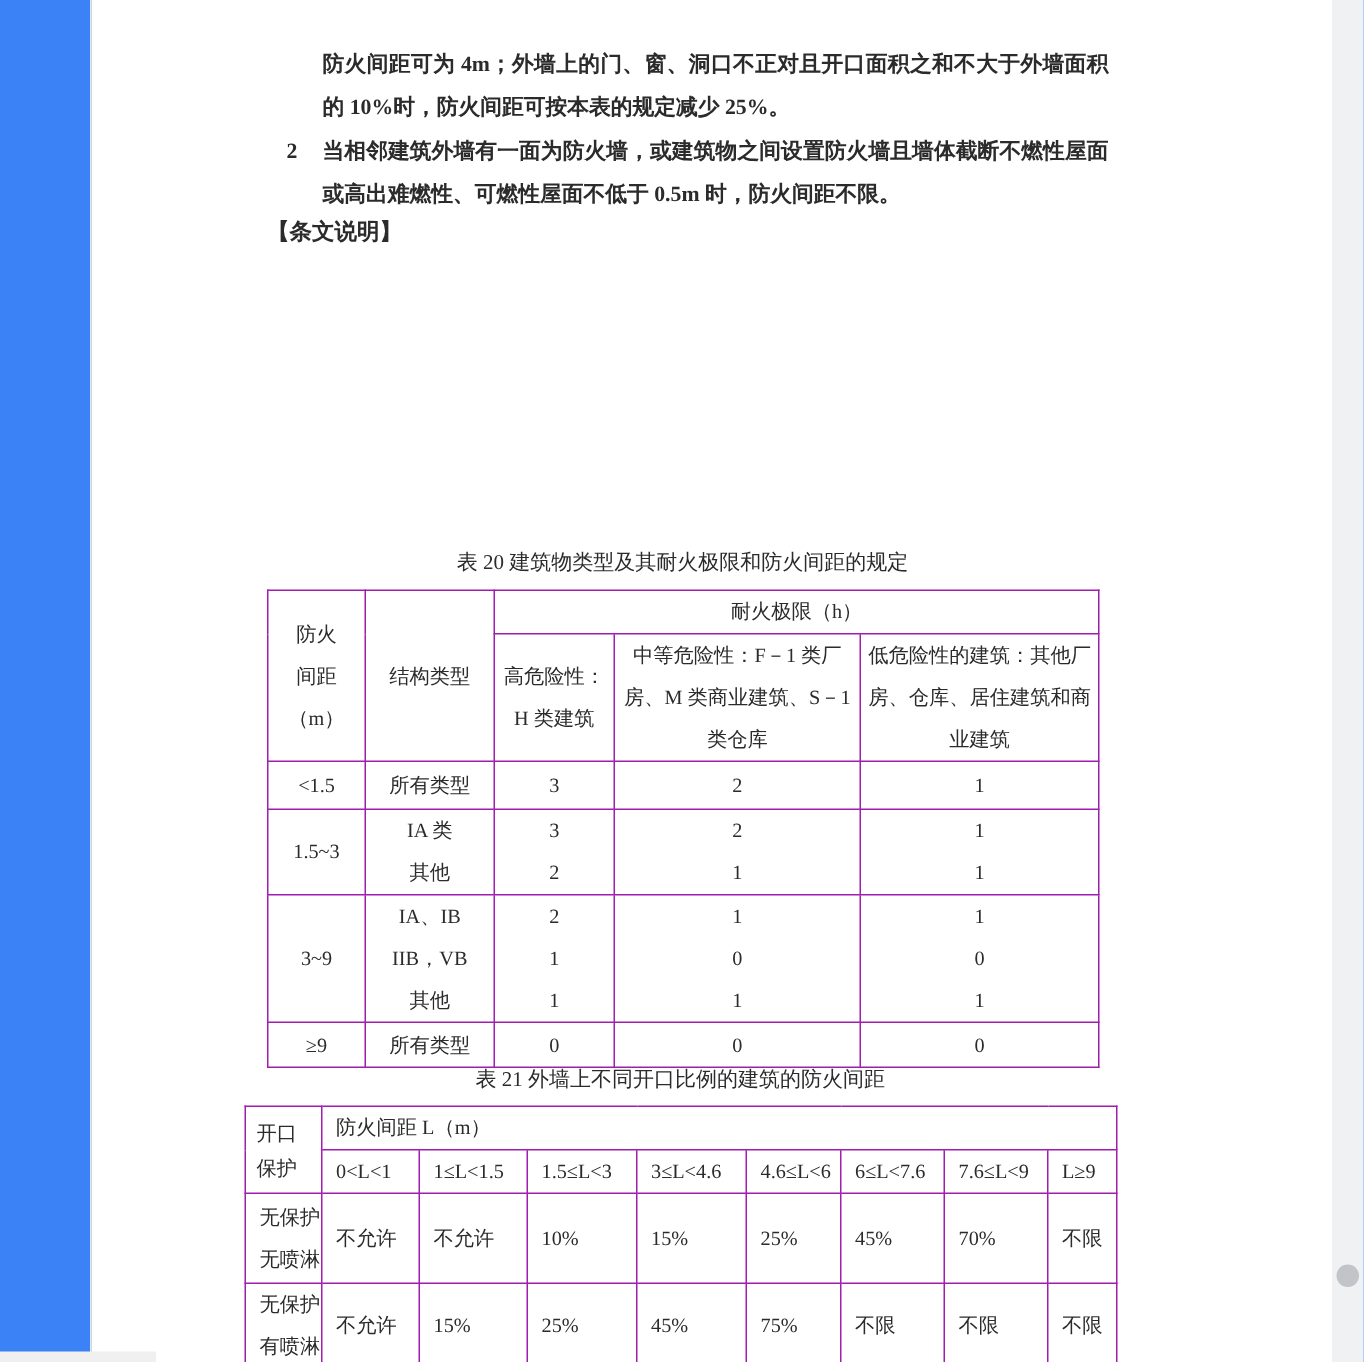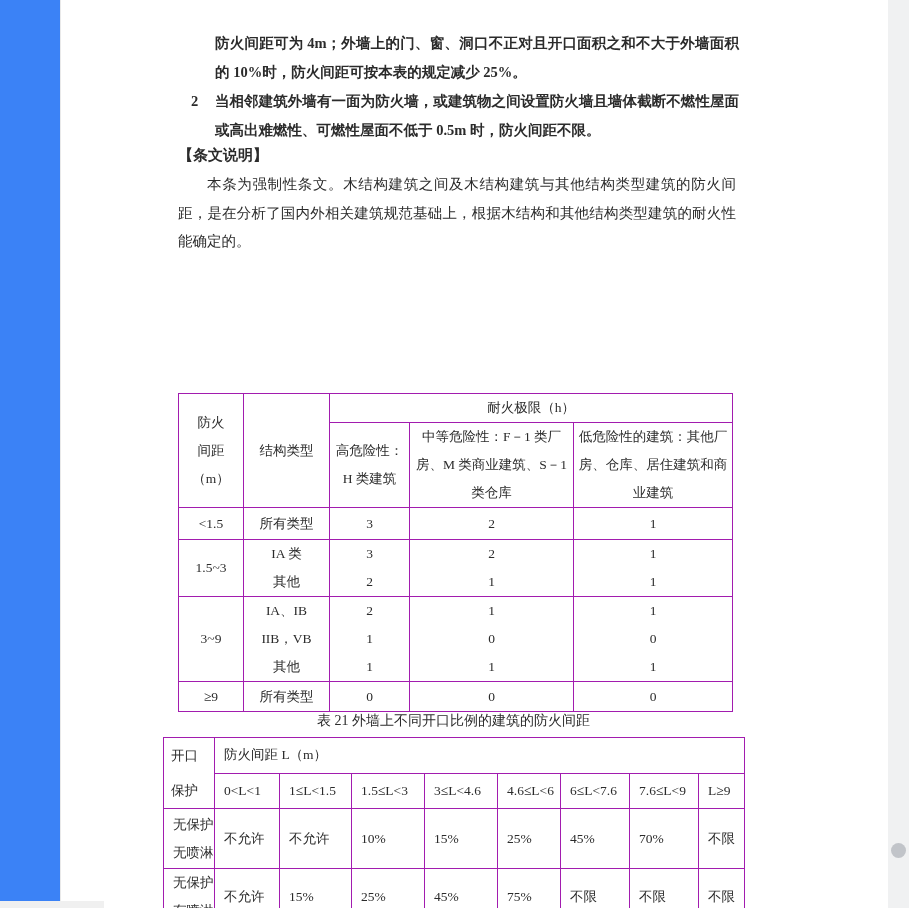--- a/index.html
+++ b/index.html
@@ -51,42 +51,42 @@
   .t20 tr.b2 { height:57px; }
   .t20 tr.b3 { height:83px; }
   .t20 tr.b4 { height:30px; }
 
   .t21 { left:163px; top:737px; text-align:left; }
   .t21 td { padding-left:9px; }
   .t21 tr.h1 { height:26px; }
   .t21 tr.h2 { height:27px; }
   .t21 tr.b1 { height:60px; }
   .t21 tr.b2 { height:53px; }
-  .t21 td.corner { line-height:35px; padding-left:7px;font-family:Liberation Serif, serif; }
+  .t21 td.corner { line-height:23px; padding-left:7px;font-family:Liberation Serif, serif; }
 </style>
 </head>
 <body>
 
 <div class="canvas">
 
   <div class="page"></div>
   <div class="left-divider"></div>
 
   <div class="provision-1 txt bold">防火间距可为 4m；外墙上的门、窗、洞口不正对且开口面积之和不大于外墙面积的 10%时，防火间距可按本表的规定减少 25%。</div>
 
   <div class="provision-2 txt bold">
     <span class="num">2</span>
     <span>当相邻建筑外墙有一面为防火墙，或建筑物之间设置防火墙且墙体截断不燃性屋面或高出难燃性、可燃性屋面不低于 0.5m 时，防火间距不限。</span>
   </div>
 
   <div class="section-heading">【条文说明】</div>
 
-  <div class="para-1 txt">本条为强制性条文。木结构建筑之间及木结构建筑与其他结构类型建筑的防火间距，是在分析了国内外相关建筑规范基础上，根据木结构和其他结构类型建筑的耐火性能确定的。</div>
-
-
+
+
+  <div class="caption caption-20">表 20  建筑物类型及其耐火极限和防火间距的规定</div>
 
   <table class="t20">
     <colgroup>
       <col style="width:65px">
         <col style="width:86px">
         <col style="width:80px">
         <col style="width:164px">
         <col style="width:159px">
     </colgroup>
     <tbody>

